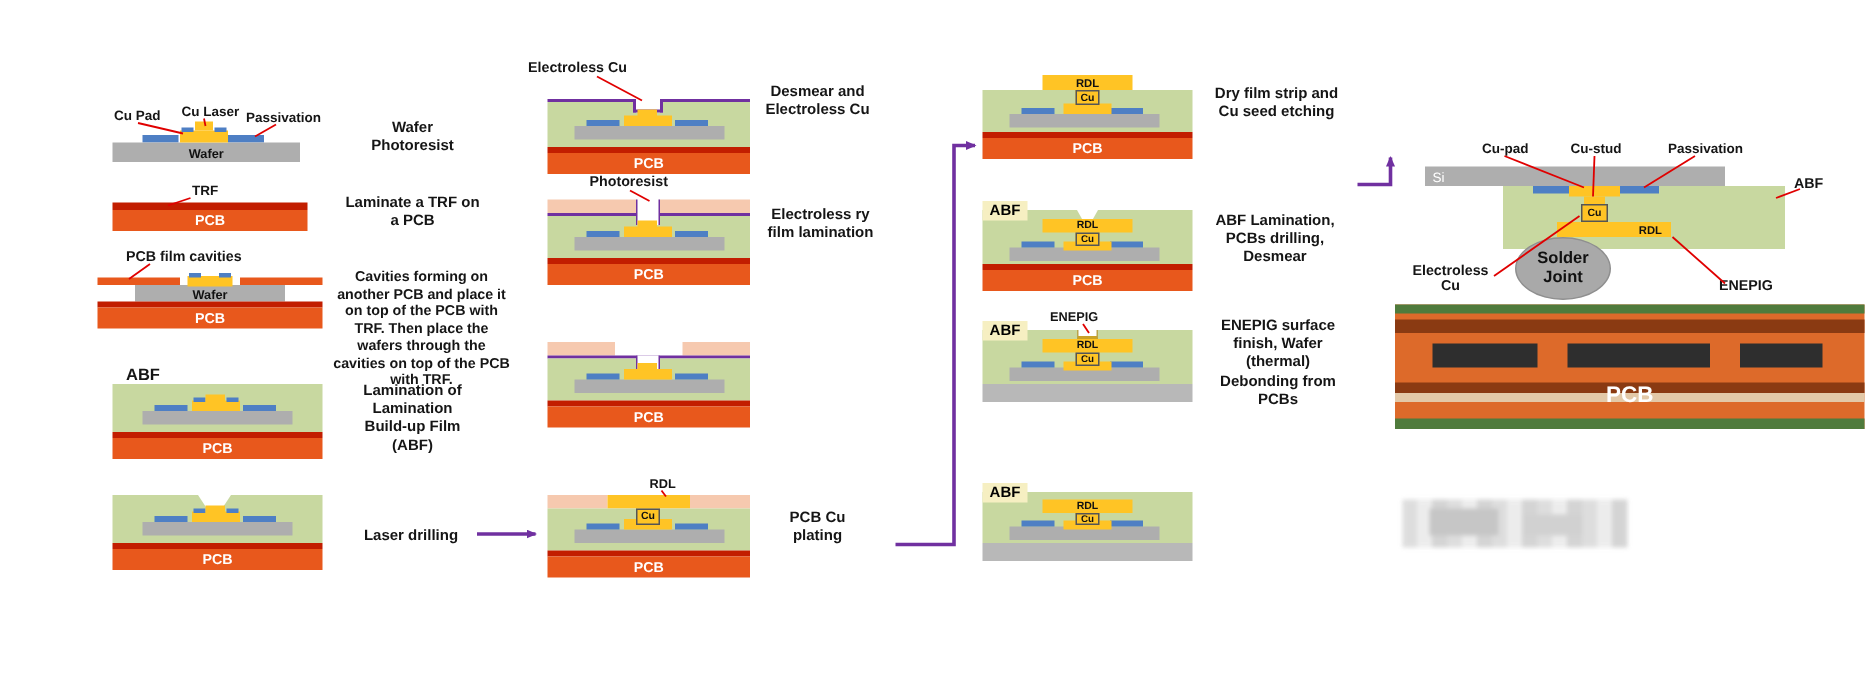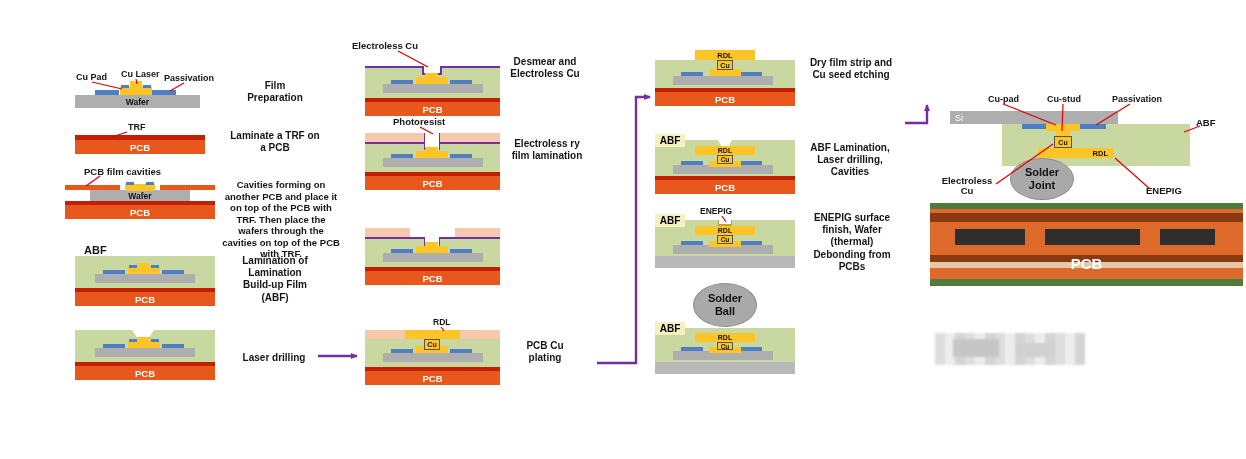--- a/index.html
+++ b/index.html
@@ -41,21 +41,21 @@
 
   <div class="gfx" style="left:75px;top:70px;width:150px;height:40px">
     <div class="ly c-blue" style="left:20px;top:20px;width:24px;height:5px"></div>
     <div class="ly c-blue" style="left:77px;top:20px;width:24px;height:5px"></div>
     <div class="ly c-gray ctr wfr-t" style="left:0;top:25px;width:125px;height:13px">Wafer</div>
     <div class="ly c-yel" style="left:45px;top:17px;width:32px;height:8px"></div>
     <div class="ly c-blue" style="left:46px;top:15px;width:8px;height:3px"></div>
     <div class="ly c-blue" style="left:68px;top:15px;width:8px;height:3px"></div>
     <div class="ly c-yel" style="left:55px;top:11px;width:12px;height:6px"></div>
   </div>
-  <div class="desc" style="left:240px;top:80px;width:70px">Film Preparation</div>
+  <div class="desc" style="left:240px;top:80px;width:70px">Wafer Photoresist</div>
 
   <div class="lbl" style="left:128px;top:123px">TRF</div>
   <div class="gfx" style="left:75px;top:124px;width:130px;height:30px">
     <div class="ly c-trf" style="left:0;top:11px;width:130px;height:5px"></div>
     <div class="ly c-pcb ctr pcb-t" style="left:0;top:16px;width:130px;height:14px">PCB</div>
   </div>
   <div class="desc" style="left:230px;top:130px;width:90px">Laminate a TRF on a PCB</div>
 
   <div class="lbl" style="left:84px;top:167px;font-size:9.5px">PCB film cavities</div>
   <div class="gfx" style="left:65px;top:184px;width:150px;height:35px">
@@ -182,21 +182,21 @@
     <div class="ly c-yel ctr rdl-t" style="left:40px;top:16px;width:60px;height:9px;font-size:7px">RDL</div>
     <div class="ly c-gray" style="left:18px;top:35px;width:100px;height:9px"></div>
     <div class="ly c-blue" style="left:26px;top:31px;width:22px;height:4px"></div>
     <div class="ly c-blue" style="left:85px;top:31px;width:22px;height:4px"></div>
     <div class="ly c-yel" style="left:54px;top:31px;width:32px;height:6px"></div>
     <div class="ly via" style="left:62px;top:25px;width:16px;height:9px;font-size:6.5px">Cu</div>
     <div class="ly c-tab ctr" style="left:0;top:4px;width:30px;height:13px;font-size:10px;font-weight:700">ABF</div>
     <div class="ly c-trf" style="left:0;top:46px;width:140px;height:4px"></div>
     <div class="ly c-pcb ctr pcb-t" style="left:0;top:50px;width:140px;height:14px">PCB</div>
   </div>
-  <div class="desc" style="left:810px;top:142px;width:80px">ABF Lamination, Laser drilling, Cavities</div>
+  <div class="desc" style="left:810px;top:142px;width:80px">ABF Lamination, PCBs drilling, Desmear</div>
 
   <div class="lbl" style="left:700px;top:207px;font-size:8.5px">ENEPIG</div>
   <div class="gfx" style="left:655px;top:206px;width:140px;height:64px">
     <div class="ly c-green" style="left:0;top:14px;width:140px;height:36px"></div>
     <div class="ly notch-g" style="left:63px;top:14px;width:14px;height:6px"></div>
     <div class="ly c-yel ctr rdl-t" style="left:40px;top:20px;width:60px;height:9px;font-size:7px">RDL</div>
     <div class="ly c-gray" style="left:18px;top:39px;width:100px;height:9px"></div>
     <div class="ly c-blue" style="left:26px;top:35px;width:22px;height:4px"></div>
     <div class="ly c-blue" style="left:85px;top:35px;width:22px;height:4px"></div>
     <div class="ly c-yel" style="left:54px;top:35px;width:32px;height:6px"></div>
@@ -209,31 +209,28 @@
   <div class="gfx" style="left:655px;top:281px;width:140px;height:94px">
     <div class="ly c-green" style="left:0;top:47px;width:140px;height:34px"></div>
     <div class="ly c-yel ctr rdl-t" style="left:40px;top:52px;width:60px;height:9px;font-size:7px">RDL</div>
     <div class="ly c-gray" style="left:18px;top:70px;width:100px;height:9px"></div>
     <div class="ly c-blue" style="left:26px;top:66px;width:22px;height:4px"></div>
     <div class="ly c-blue" style="left:85px;top:66px;width:22px;height:4px"></div>
     <div class="ly c-yel" style="left:54px;top:66px;width:32px;height:6px"></div>
     <div class="ly via" style="left:62px;top:61px;width:16px;height:8px;font-size:6.5px">Cu</div>
     <div class="ly c-tab ctr" style="left:0;top:41px;width:30px;height:13px;font-size:10px;font-weight:700">ABF</div>
     <div class="ly c-carrier" style="left:0;top:81px;width:140px;height:12px"></div>
-    <div class="ell" style="left:38px;top:2px;width:64px;height:44px">
-        <span style="display:block;width:42px">Solder Ball</span>
-      </div>
   </div>
 
   <div class="gfx" style="left:930px;top:85px;width:315px;height:125px">
     <div class="lbl" style="left:58px;top:10px">Cu-pad</div>
     <div class="lbl" style="left:117px;top:10px">Cu-stud</div>
     <div class="lbl" style="left:182px;top:10px">Passivation</div>
     <div class="ly c-green" style="left:72px;top:39px;width:188px;height:42px"></div>
-    <div class="ly c-gray" style="left:20px;top:26px;width:168px;height:13px;display:flex;align-items:center;padding-left:5px;color:#fff;font-weight:400;font-size:9px">Si</div>
+    <div class="ly c-gray" style="left:20px;top:26px;width:200px;height:13px;display:flex;align-items:center;padding-left:5px;color:#fff;font-weight:400;font-size:9px">Si</div>
     <div class="ly c-blue" style="left:92px;top:39px;width:26px;height:5px"></div>
     <div class="ly c-blue" style="left:150px;top:39px;width:26px;height:5px"></div>
     <div class="ly c-yel" style="left:116px;top:39px;width:34px;height:7px"></div>
     <div class="ly c-yel" style="left:126px;top:46px;width:14px;height:5px"></div>
     <div class="ly c-yel" style="left:108px;top:63px;width:76px;height:10px;display:flex;align-items:center;justify-content:flex-end;padding-right:6px;font-size:7.5px;font-weight:700;color:#111">RDL</div>
     <div class="ly via" style="left:124px;top:51px;width:18px;height:12px">Cu</div>
     <div class="ell" style="left:80px;top:73px;width:64px;height:42px">
         <span style="display:block;width:40px">Solder Joint</span>
       </div>
     <div class="lbl" style="left:266px;top:33px;font-size:9.5px">ABF</div>

